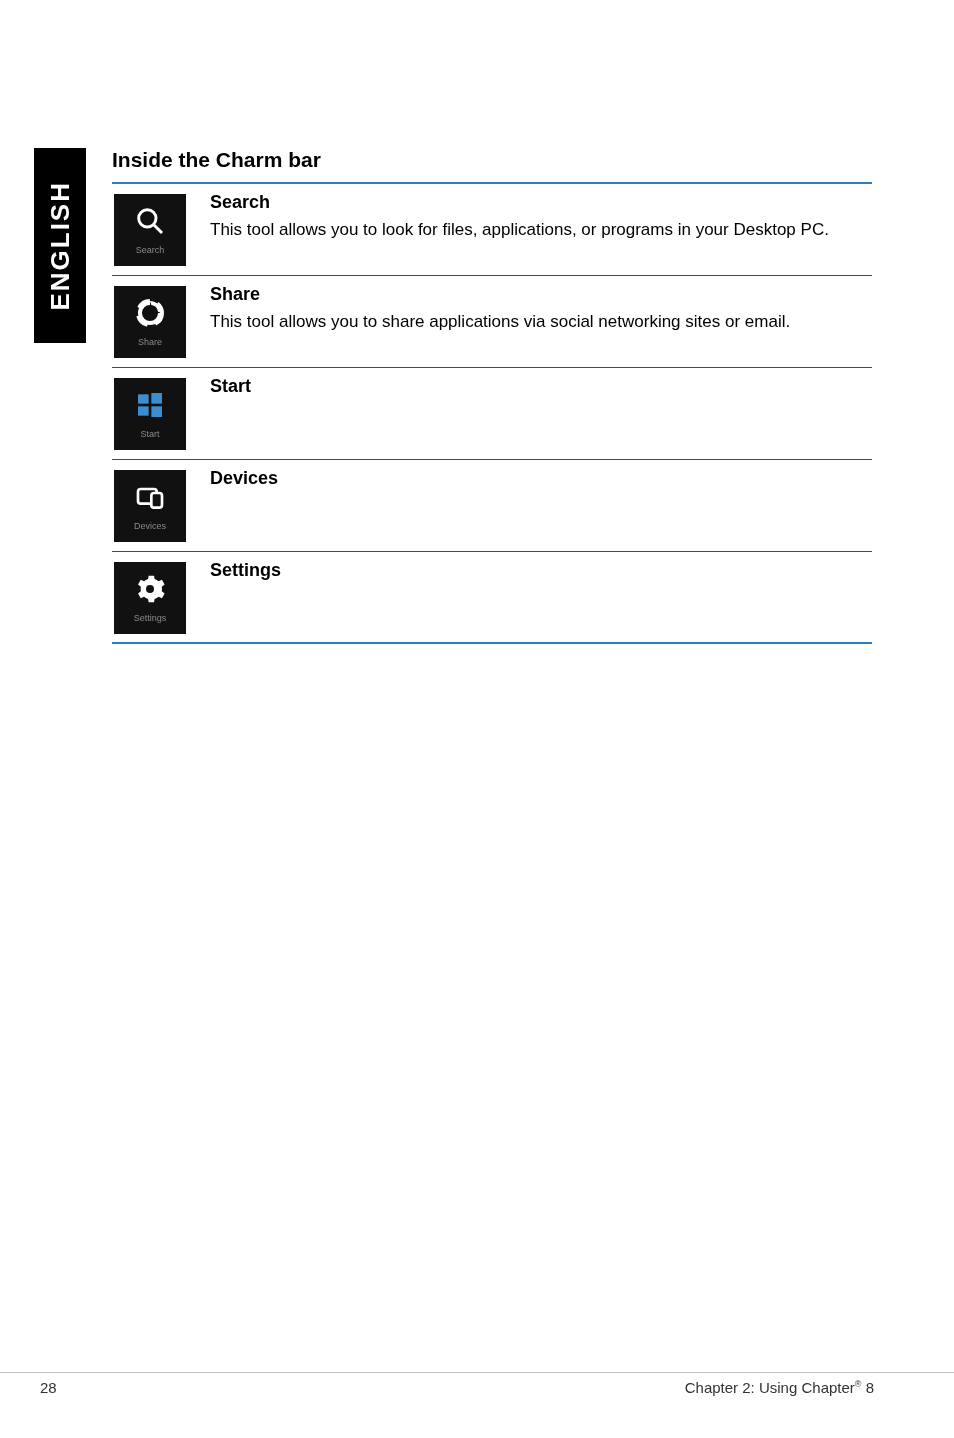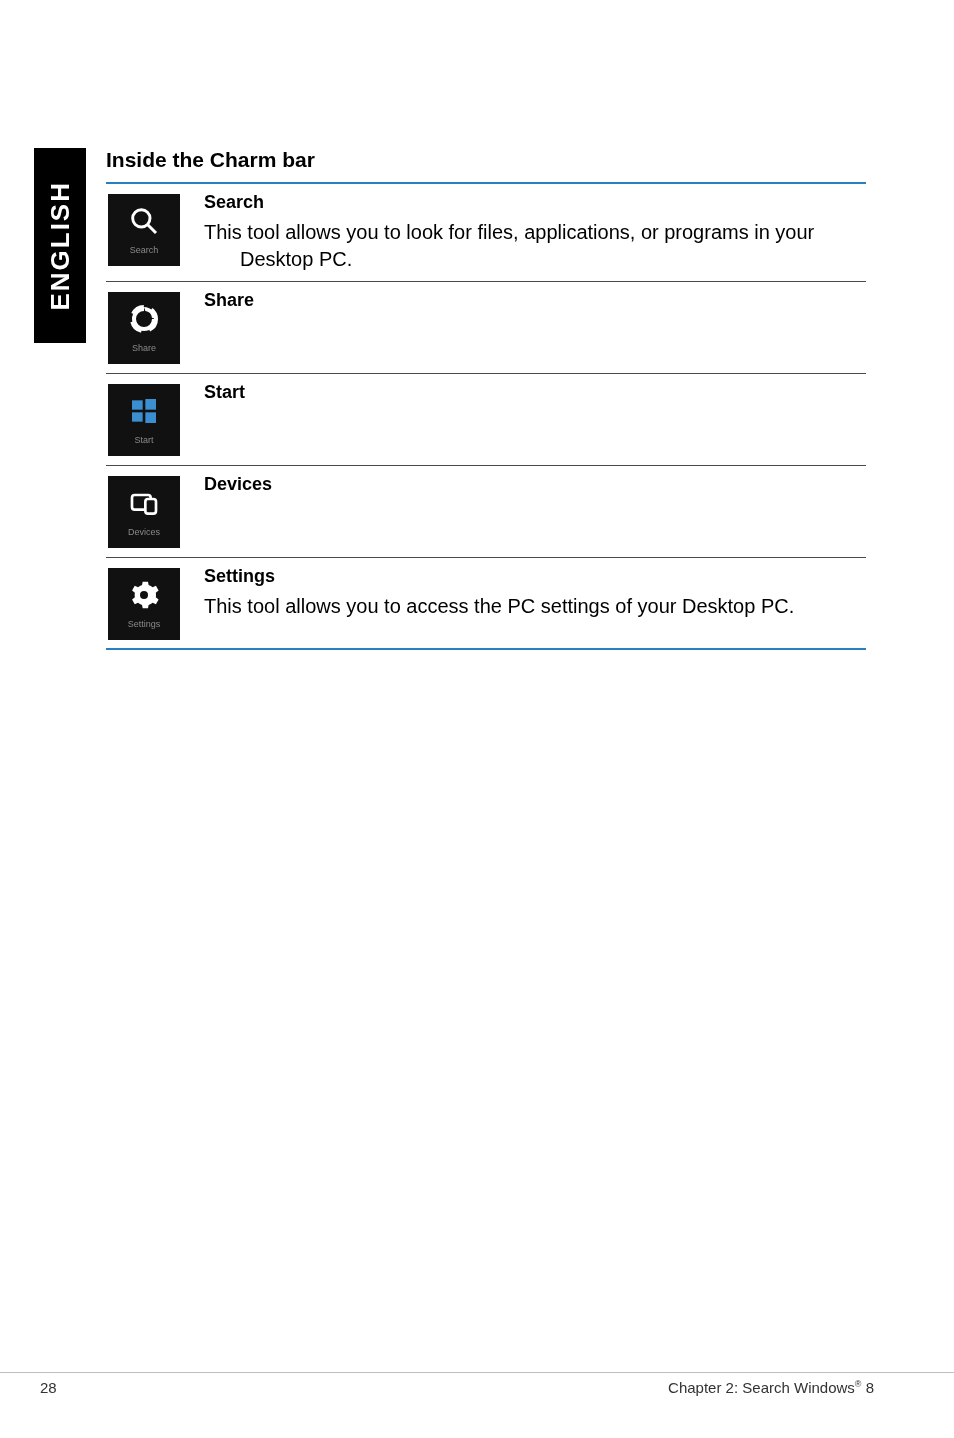--- a/index.html
+++ b/index.html
@@ -26,21 +26,21 @@
   .side-tab-text {
     writing-mode: vertical-rl;
     transform: rotate(180deg);
     font-weight: bold;
     font-size: 26px;
     letter-spacing: 2px;
     font-family: Arial, sans-serif;
   }
   .content {
     position: absolute;
-    left: 106px;
+    left: 112px;
     top: 148px;
     width: 760px;
   }
   .section-title {
     font-size: 21px;
     font-weight: bold;
     margin-bottom: 10px;
   }
   .charm-table {
     width: 100%;
@@ -88,21 +88,21 @@
   .charm-text-cell {
     flex: 1;
     padding-left: 8px;
   }
   .charm-heading {
     font-size: 18px;
     font-weight: bold;
     margin-bottom: 6px;
   }
   .charm-desc {
-    font-size: 20px;
+    font-size: 17px;
     line-height: 1.35;
     padding-left: 0;
     text-indent: -36px;
     margin-left: 36px;
   }
   .footer {
     position: absolute;
     left: 0;
     bottom: 42px;
     width: 954px;
@@ -162,20 +162,21 @@
               <path d="M12 3 a9 9 0 1 0 9 9 h-3 a6 6 0 1 1 -6 -6 z"></path>
               <path d="M12 3 a9 9 0 0 1 9 9 l-3 -1 a6 6 0 0 0 -5 -5 z" transform="rotate(0 12 12)"></path>
               <circle cx="12" cy="12" r="9" fill="none" stroke="#fff" stroke-width="3" stroke-dasharray="10 6"></circle>
             </svg>
           </span>
           <span class="tile-label">Share</span>
         </div>
       </div>
       <div class="charm-text-cell">
         <div class="charm-heading">Share</div>
+        <div class="charm-desc">This tool allows you to share applications via social networking sites or email.</div>
       </div>
     </div>
 
     <div class="charm-row">
       <div class="charm-icon-cell">
         <div class="charm-tile">
           <span>
             <svg viewBox="0 0 24 24">
               <rect x="3" y="4" width="8" height="7" fill="#3b8fd0"></rect>
               <rect x="13" y="3" width="8" height="8" fill="#3b8fd0"></rect>
@@ -215,25 +216,24 @@
             <svg viewBox="0 0 24 24" fill="#fff">
               <path d="M12 8a4 4 0 1 0 0 8 4 4 0 0 0 0-8zm9 4c0-.6-.06-1.18-.17-1.74l2.12-1.65-2-3.46-2.49 1a9 9 0 0 0-3-1.74L15 2h-4l-.46 2.41a9 9 0 0 0-3 1.74l-2.49-1-2 3.46 2.12 1.65A9 9 0 0 0 5 12c0 .6.06 1.18.17 1.74l-2.12 1.65 2 3.46 2.49-1a9 9 0 0 0 3 1.74L11 22h4l.46-2.41a9 9 0 0 0 3-1.74l2.49 1 2-3.46-2.12-1.65c.11-.56.17-1.14.17-1.74z" fill="#fff"></path>
               <circle cx="12" cy="12" r="3" fill="#111"></circle>
             </svg>
           </span>
           <span class="tile-label">Settings</span>
         </div>
       </div>
       <div class="charm-text-cell">
         <div class="charm-heading">Settings</div>
-        <div class="charm-desc">This tool allows you to access the PC settings of your Desktop PC.</div>
       </div>
     </div>
 
   </div>
 </div>
 
 <div class="footer">
   <span class="page-num">28</span>
   <span class="chapter">
-    <span>Chapter 2: Search Windows</span><sup>®</sup><span> 8</span>
+    <span>Chapter 2: Using Chapter</span><sup>®</sup><span> 8</span>
   </span>
 </div>
 
 </body></html>

